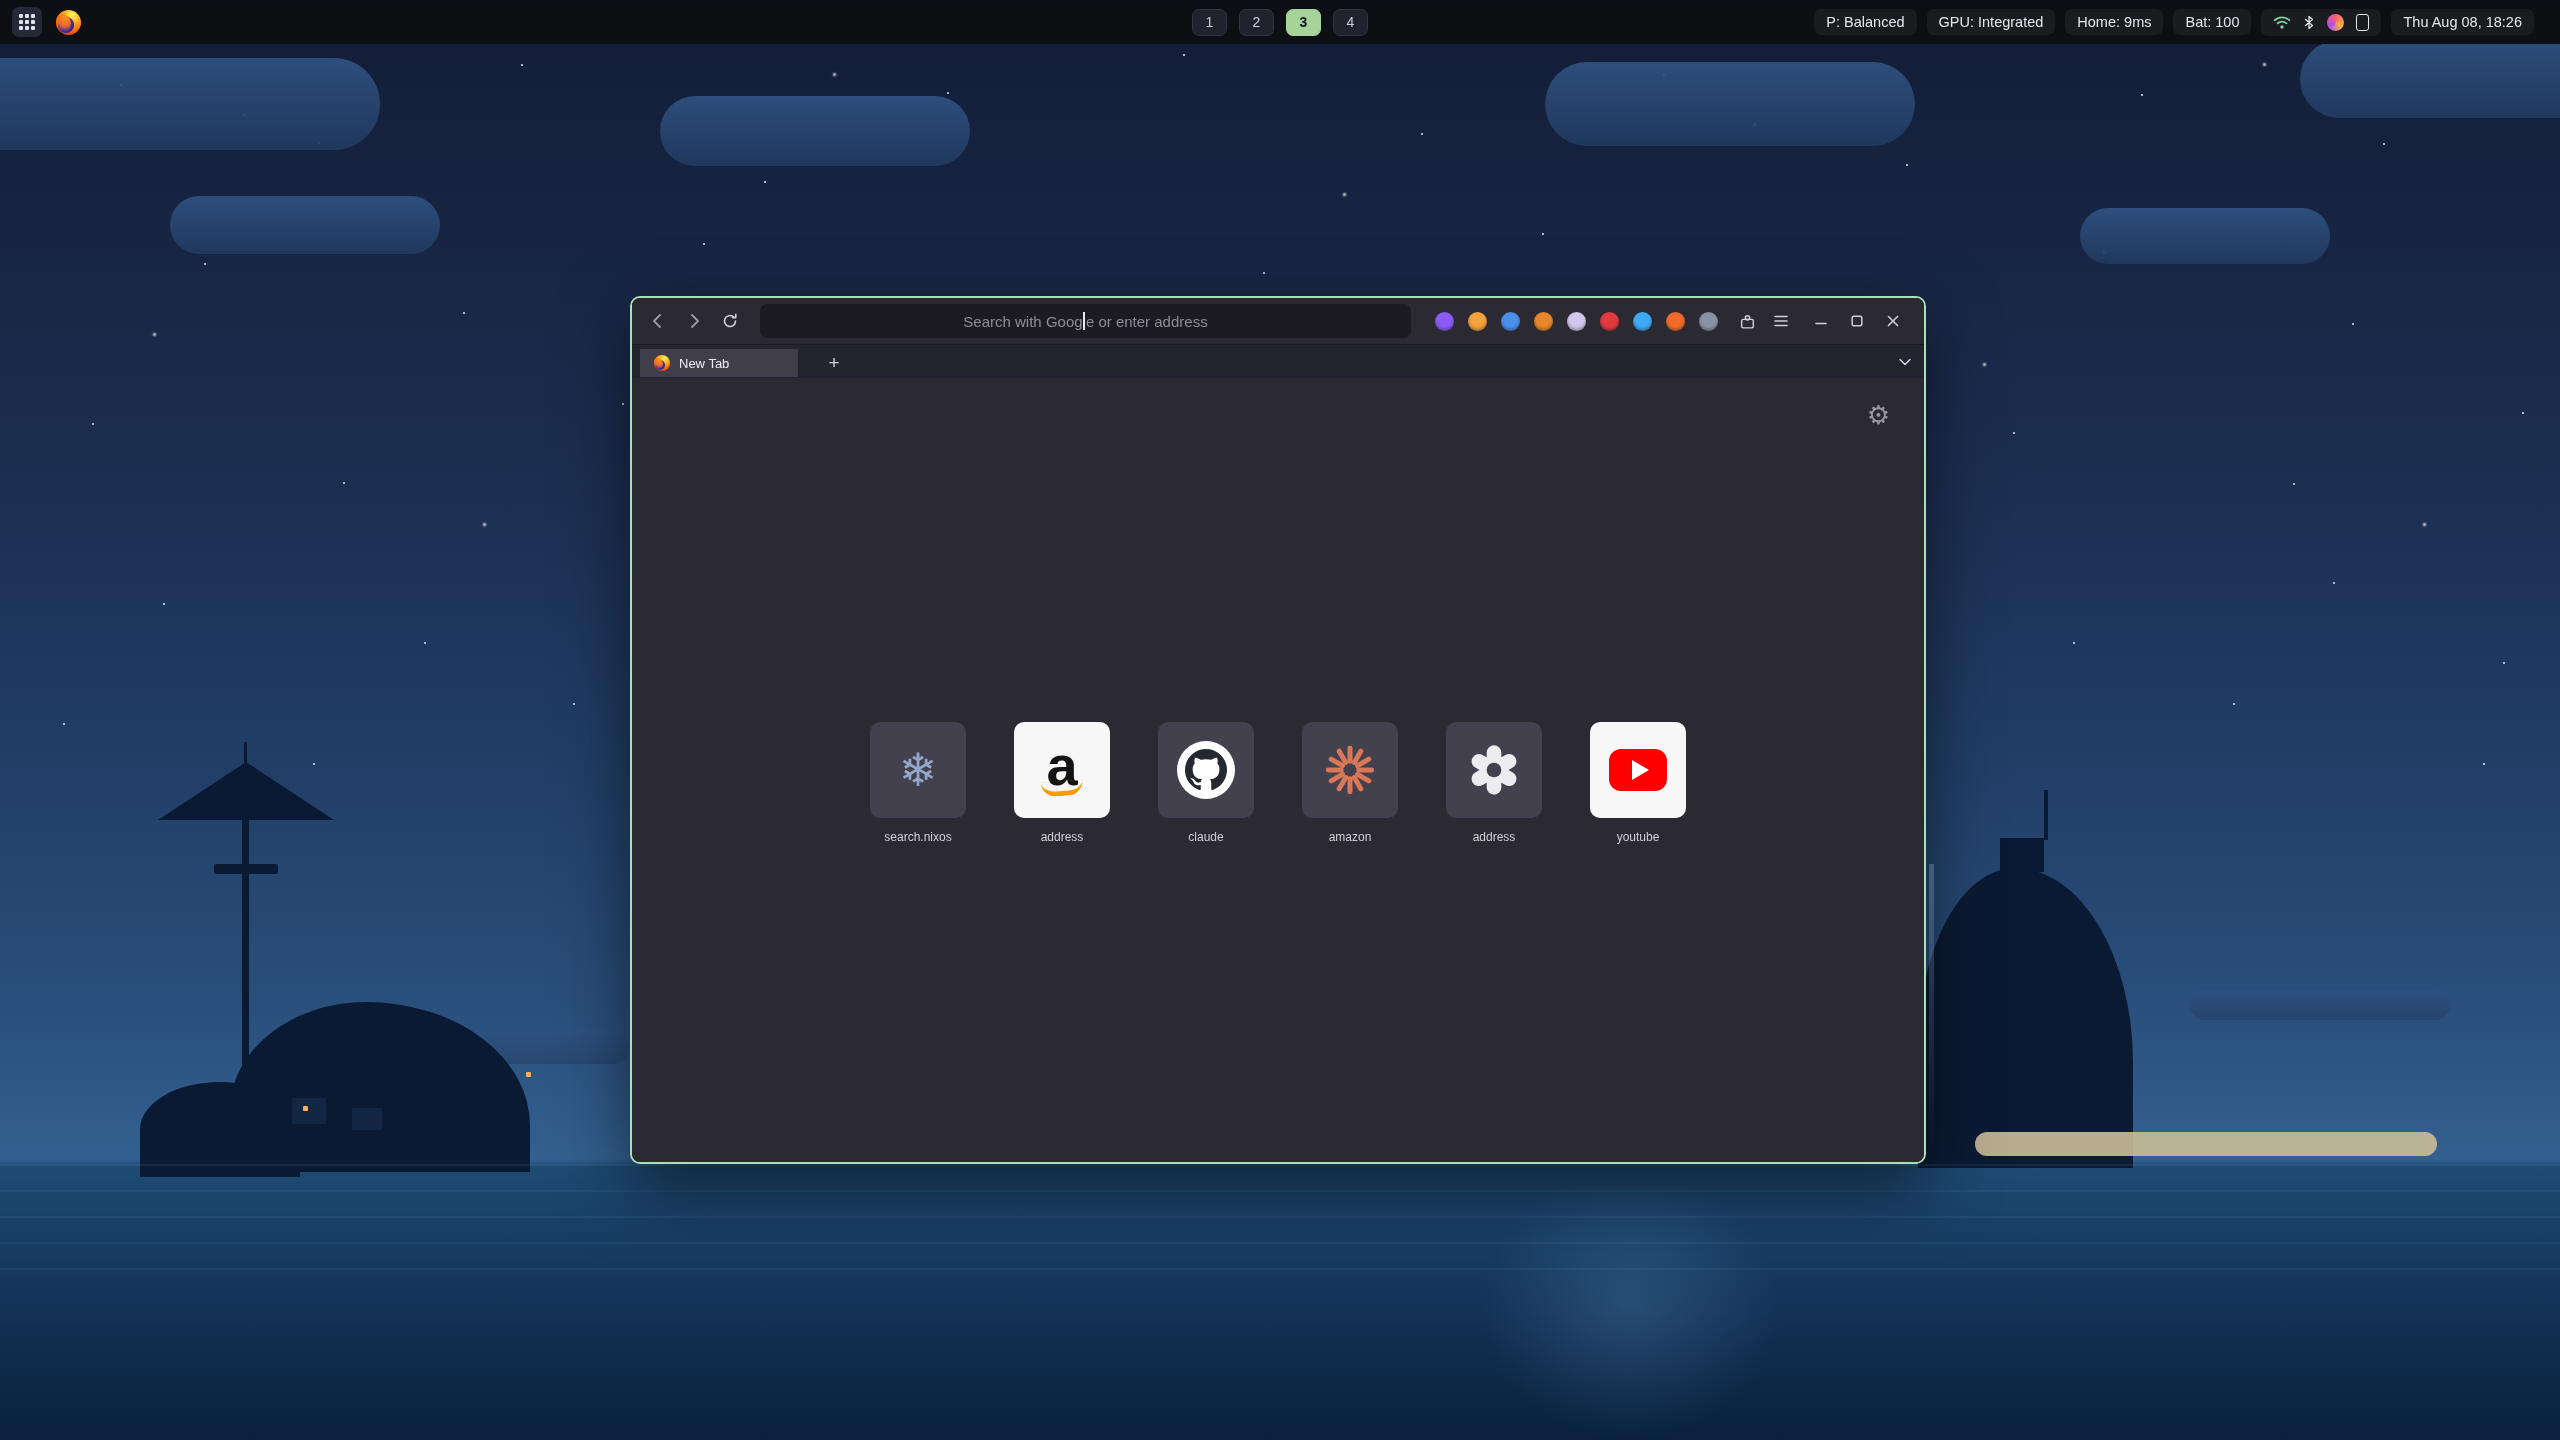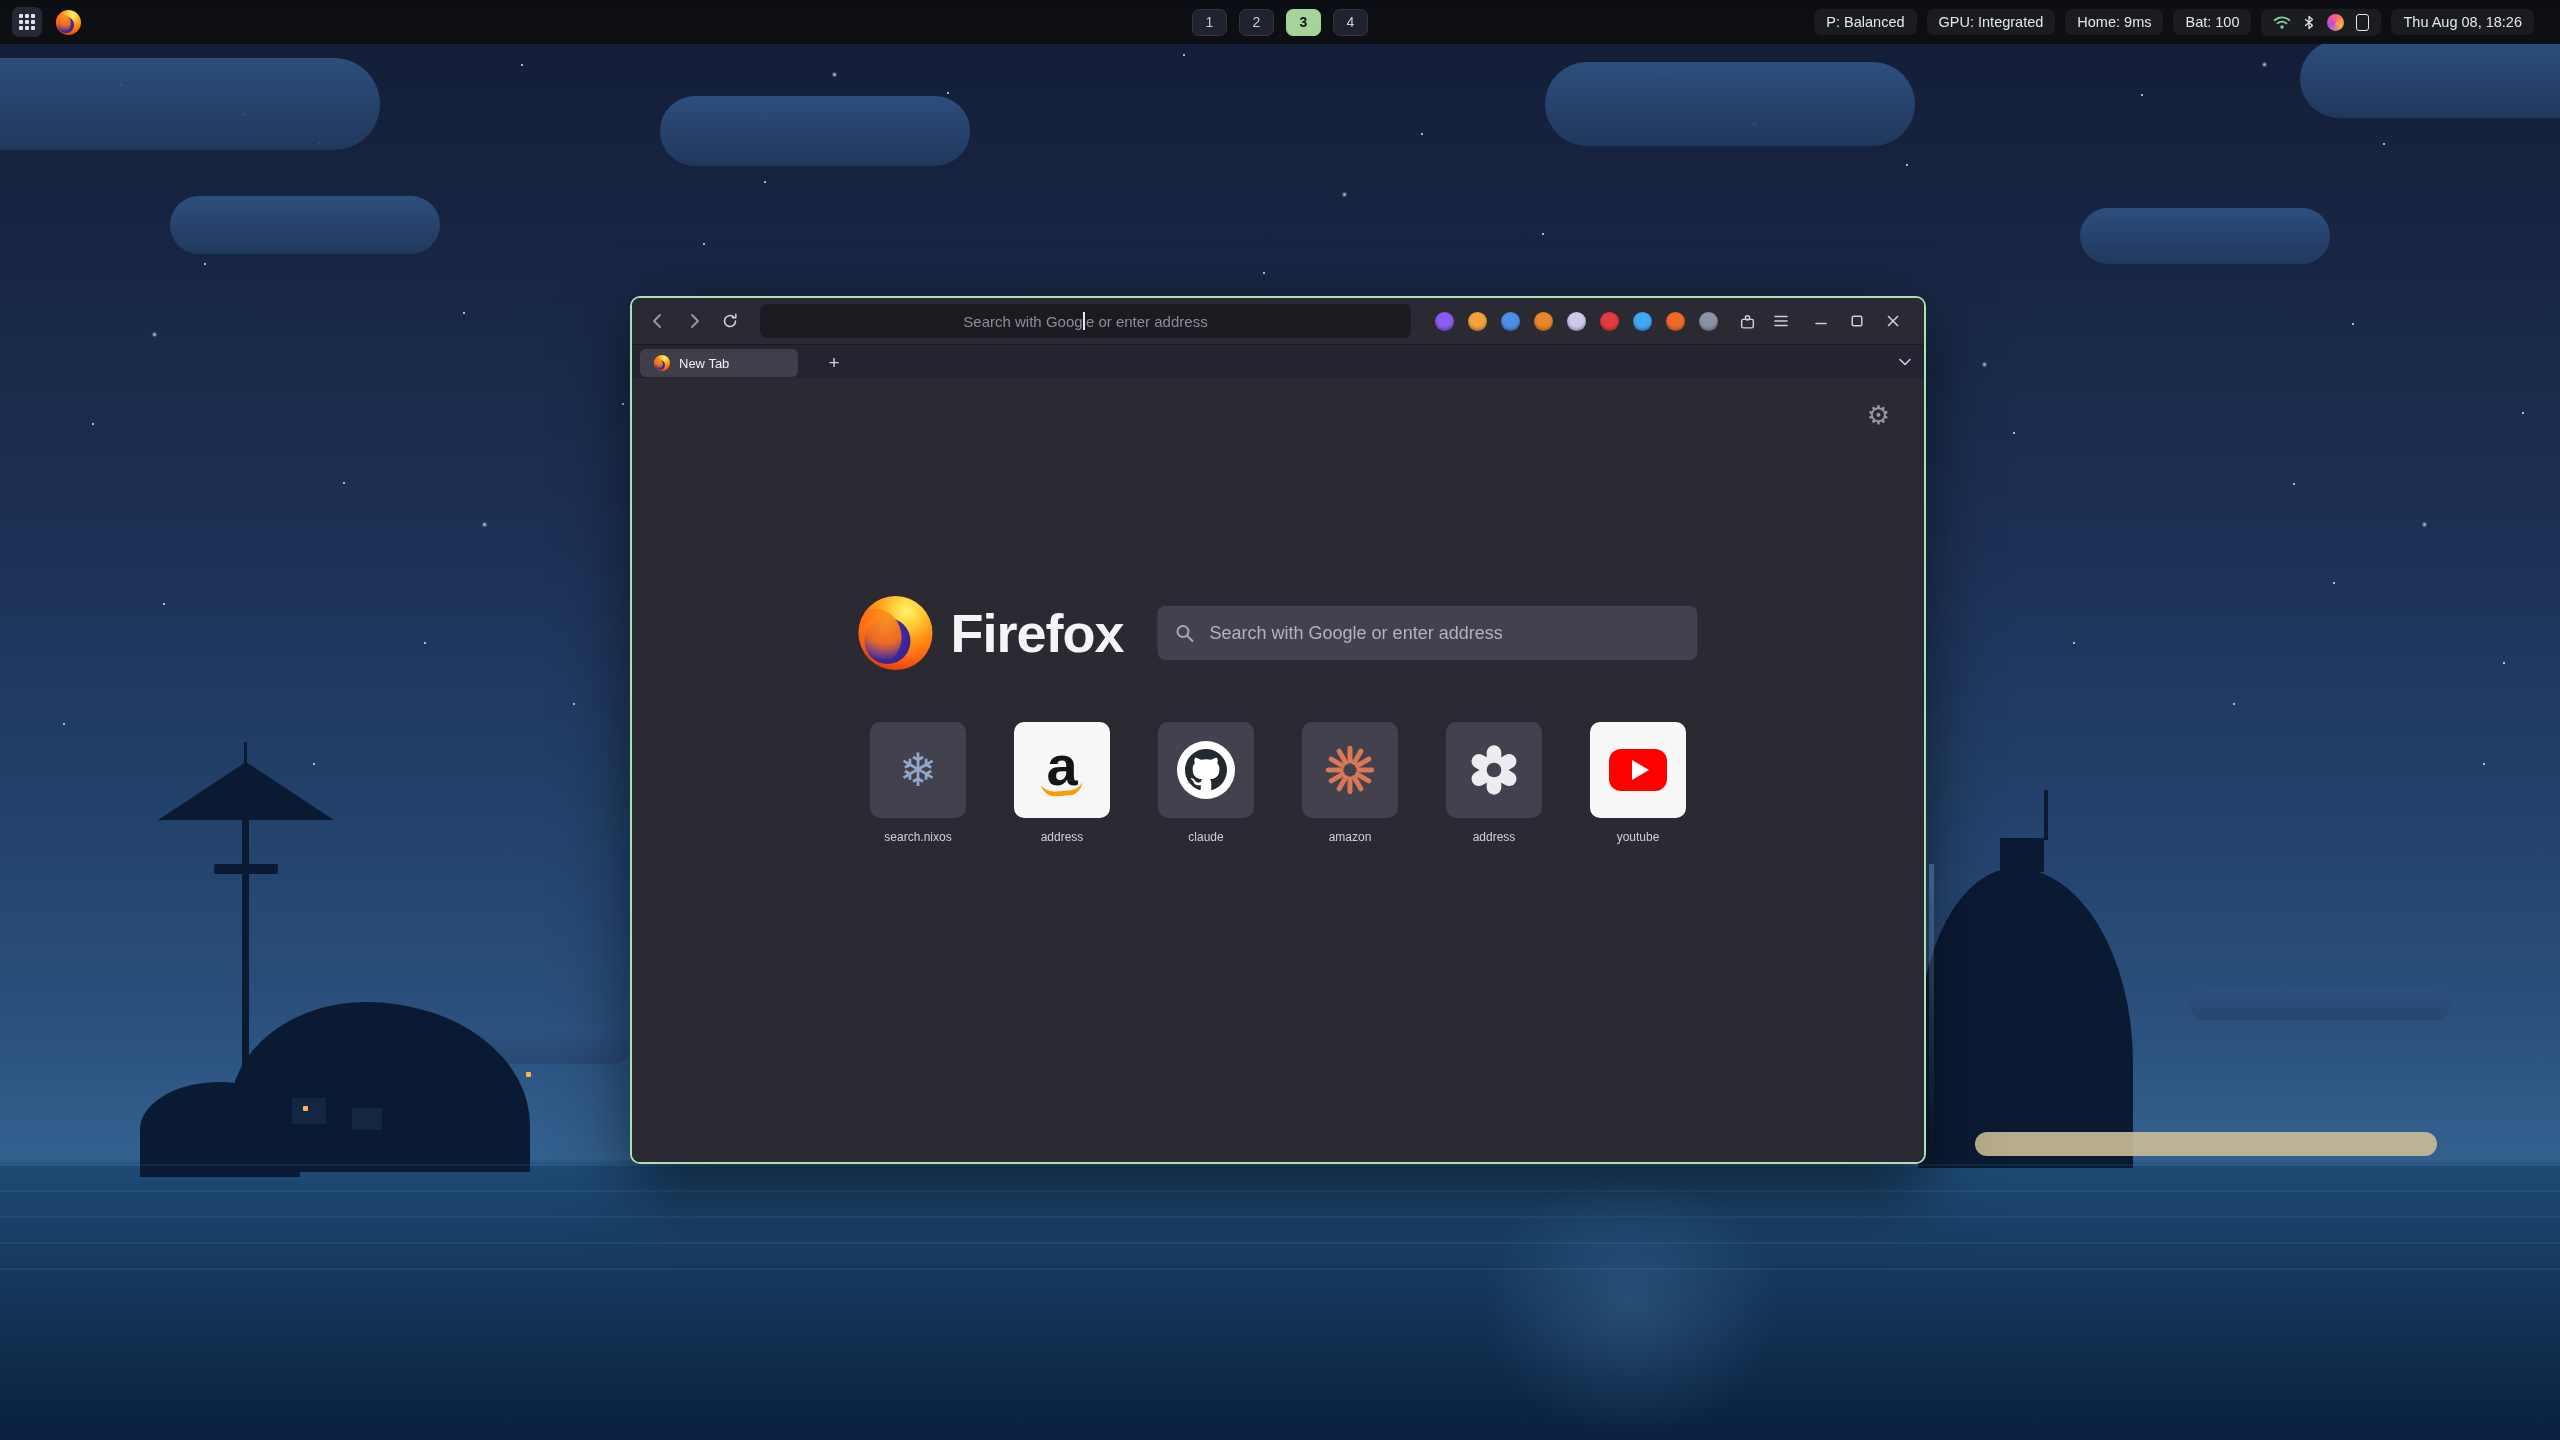--- a/index.html
+++ b/index.html
@@ -70,21 +70,21 @@
   .navbar{height:46px;flex:0 0 auto;display:flex;align-items:center;padding:0 10px;gap:4px;background:#2b2a33}
   .nav-btn{width:32px;height:32px;border-radius:6px;display:flex;align-items:center;justify-content:center;color:#9b9ba6}
   .urlbar{flex:1;height:34px;margin:0 10px;background:#1c1b22;border-radius:7px;position:relative;
     display:flex;align-items:center;justify-content:center;color:#8d8d99;font-size:15px}
   .caret{position:absolute;left:calc(50% - 3px);top:8px;width:2px;height:18px;background:#e8e8ee}
   .ext-row{display:flex;align-items:center;gap:14px;padding:0 10px}
   .ext-dot{width:19px;height:19px;border-radius:50%;box-shadow:inset 0 -2px 3px rgba(0,0,0,.3)}
   .icon-btn{width:30px;height:30px;display:flex;align-items:center;justify-content:center;color:#cfcfd8}
   .win-controls{display:flex;align-items:center;gap:6px;padding:0 6px;color:#cfcfd8}
   .tabbar{height:34px;flex:0 0 auto;background:#242330;border-top:1px solid #1b1a22;display:flex;align-items:center}
-  .tab{height:28px;margin:3px 16px 0 8px;padding:0 14px;min-width:158px;background:#3f3e4a;border-radius:6px;
+  .tab{height:28px;margin:3px 16px 0 8px;padding:0 14px;min-width:158px;background:#3f3e4a;border-radius:0;
     display:flex;align-items:center;gap:9px;color:#eef0f4;font-size:13px}
   .newtab-btn{width:28px;height:28px;margin:3px 0 0 6px;display:flex;align-items:center;justify-content:center;
     color:#cfcfd8;font-size:19px;border-radius:6px}
   .tab-chevron{margin-left:auto;margin-right:12px;color:#cfcfd8;display:flex;align-items:center}
   .content{flex:1;position:relative;background:#2b2a33}
   .gear{position:absolute;top:24px;right:34px;color:#97979f;font-size:26px;line-height:1}
 
   
   .hero{position:absolute;top:218px;left:50%;transform:translateX(-50%);display:flex;align-items:center;gap:18px}
   .fxlogo-big{width:74px;height:74px}
@@ -278,31 +278,20 @@
     <div class="tab-chevron">
       <svg width="14" height="10" viewBox="0 0 14 10" fill="none">
         <path d="M2 2.5 L7 7.5 L12 2.5" stroke="currentColor" stroke-width="1.6" stroke-linecap="round" stroke-linejoin="round"></path>
       </svg>
     </div>
   </div>
 
   <div class="content">
     <span class="gear">⚙</span>
 
-    <div class="hero">
-      <div class="fxlogo fxlogo-big"></div>
-      <span class="wordmark">Firefox</span>
-      <div class="nt-search-wrap">
-        <svg class="mag" width="20" height="20" viewBox="0 0 20 20" fill="none">
-          <circle cx="8.5" cy="8.5" r="5.5" stroke="#a9a9b4" stroke-width="2"></circle>
-          <line x1="13" y1="13" x2="18" y2="18" stroke="#a9a9b4" stroke-width="2" stroke-linecap="round"></line>
-        </svg>
-        <input class="nt-search" type="text" placeholder="Search with Google or enter address" style="">
-      </div>
-    </div>
 
     <div class="tiles">
 
       <div class="tile-wrap">
         <div class="tile">
           <span class="nix-flake">❄</span>
         </div>
         <span class="tile-label">search.nixos</span>
       </div>
 

